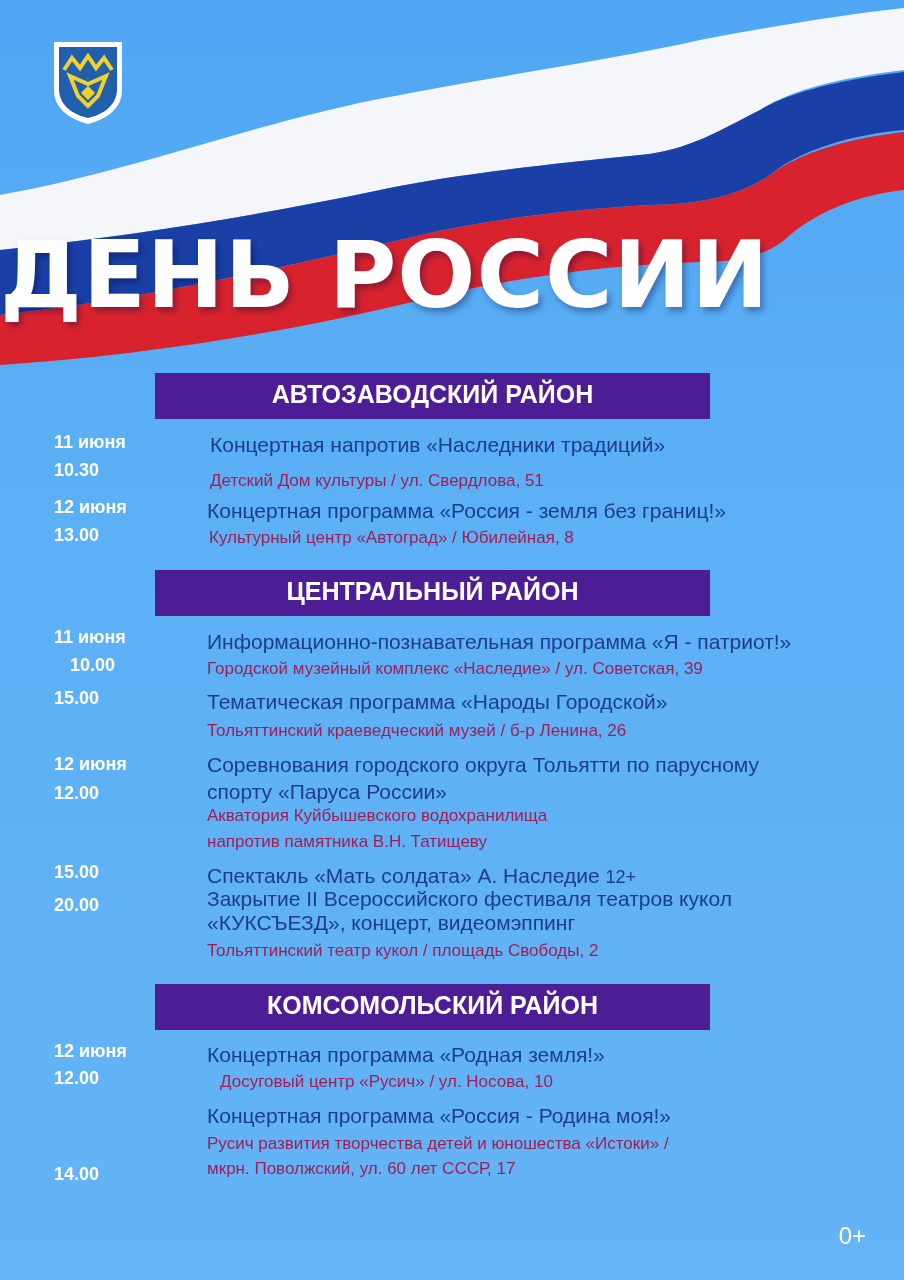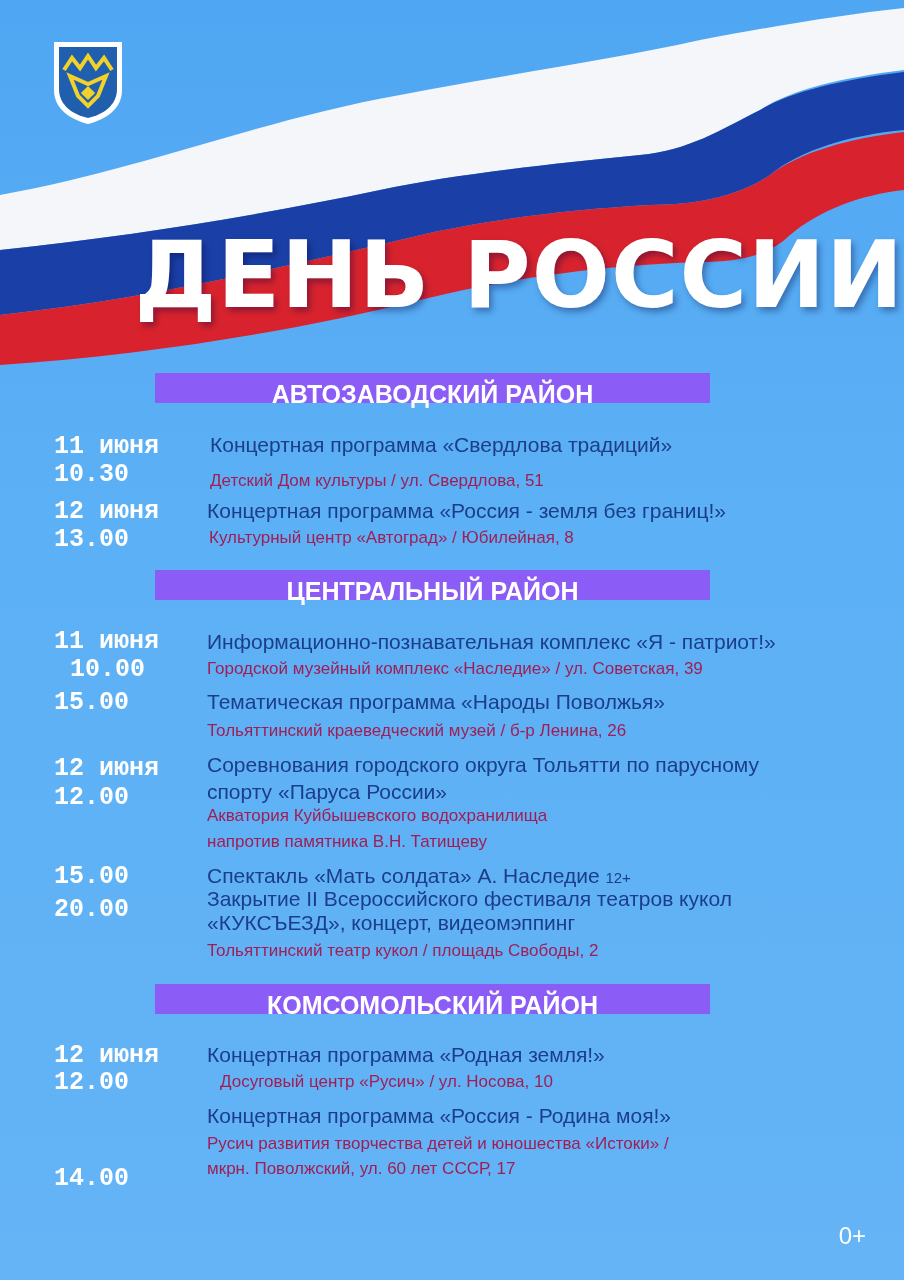--- a/index.html
+++ b/index.html
@@ -4,34 +4,34 @@
 <style>
   html, body { margin: 0; padding: 0; }
   body {
     width: 904px; height: 1280px; overflow: hidden; position: relative;
     background: linear-gradient(180deg, #4fa6f2 0%, #5cb0f5 40%, #64b4f6 100%);
     font-family: "Liberation Sans", sans-serif;
   }
   .flag { position: absolute; left: 0; top: 0; width: 904px; height: 380px; }
   .emblem { position: absolute; left: 52px; top: 40px; width: 72px; height: 86px; }
   .title {
-    position: absolute; left: 0; right: 0; top: 222px; text-align: right;
+    position: absolute; left: 0; right: 0; top: 222px; text-align: left;
     font-family: "DejaVu Sans", sans-serif; font-weight: bold; font-size: 92px;
     color: #ffffff; letter-spacing: 1px; text-shadow: 3px 4px 6px rgba(0,0,60,0.35);
   }
   .district-bar {
-    position: absolute; left: 155px; width: 555px; height: 30px;
-    background: #8b5cf6; color: #fff; font-weight: bold; font-size: 25px;
+    position: absolute; left: 155px; width: 555px; height: 46px;
+    background: #4c1d95; color: #fff; font-weight: bold; font-size: 25px;
     text-align: center; line-height: 42px;
     font-family: "Liberation Sans", sans-serif;
   }
-  .left { position: absolute; color: #fff; font-weight: bold; font-size: 25px; font-family: Liberation Mono, monospace; }
+  .left { position: absolute; color: #fff; font-weight: bold; font-size: 18px; }
   .event { position: absolute; color: #1c3d8a; font-size: 21px; }
   .place { position: absolute; color: #a01e55; font-size: 17px; }
-  .age { font-size: 15px; }
+  .age { font-size: 18px; }
   .age-footer { position: absolute; right: 38px; bottom: 30px; color: #ffffff; font-size: 24px; }
 </style>
 </head>
 <body>
 
 <svg class="flag" viewBox="0 0 904 380">
   <path d="M0,195 C140,170 260,120 400,95 C520,72 610,60 700,40 C780,25 840,15 904,8 L904,70 C840,78 790,90 760,110 C720,130 690,150 640,155 C540,165 450,175 380,190 C260,215 140,235 0,250 Z" fill="#f4f6fa"></path>
   <path d="M0,250 C140,235 260,215 380,190 C450,175 540,165 640,155 C690,150 720,130 760,110 C790,92 840,80 904,72 L904,130 C850,135 800,150 770,175 C740,195 700,205 650,205 C560,210 470,222 400,240 C270,270 140,300 0,315 Z" fill="#1a3fa6"></path>
   <path d="M0,315 C140,300 270,270 400,240 C470,222 560,210 650,205 C700,205 740,195 770,175 C800,152 850,138 904,132 L904,190 C860,195 820,210 790,235 C770,255 740,262 700,262 C600,265 500,280 420,300 C300,330 150,355 0,365 Z" fill="#d8232e"></path>
 </svg>
@@ -42,36 +42,36 @@
   <path d="M12,30 L20,18 L28,28 L36,16 L44,28 L52,18 L60,30" fill="none" stroke="#f2d12a" stroke-width="4"></path>
   <path d="M18,36 L36,44 L54,36 L46,56 L36,66 L26,56 Z" fill="none" stroke="#f2d12a" stroke-width="4"></path>
   <rect x="31" y="48" width="10" height="10" fill="#f2d12a" transform="rotate(45 36 53)"></rect>
 </svg>
 
 <div class="title">ДЕНЬ РОССИИ</div>
 
 <div class="district-bar" style="top:373px">АВТОЗАВОДСКИЙ РАЙОН</div>
 <div class="left" style="left:54px;top:432px">11 июня</div>
 <div class="left" style="left:54px;top:460px">10.30</div>
-<div class="event" style="left:210px;top:433px">Концертная программа «Свердлова традиций»</div>
+<div class="event" style="left:210px;top:433px">Концертная напротив «Наследники традиций»</div>
 <div class="place" style="left:210px;top:471px">Детский Дом культуры / ул. Свердлова, 51</div>
 
 <div class="left" style="left:54px;top:497px">12 июня</div>
 <div class="left" style="left:54px;top:525px">13.00</div>
 <div class="event" style="left:207px;top:499px">Концертная программа «Россия - земля без границ!»</div>
 <div class="place" style="left:209px;top:528px">Культурный центр «Автоград» / Юбилейная, 8</div>
 
 <div class="district-bar" style="top:570px">ЦЕНТРАЛЬНЫЙ РАЙОН</div>
 <div class="left" style="left:54px;top:627px">11 июня</div>
 <div class="left" style="left:70px;top:655px">10.00</div>
-<div class="event" style="left:207px;top:630px">Информационно-познавательная комплекс «Я - патриот!»</div>
+<div class="event" style="left:207px;top:630px">Информационно-познавательная программа «Я - патриот!»</div>
 <div class="place" style="left:207px;top:659px">Городской музейный комплекс «Наследие» / ул. Советская, 39</div>
 
 <div class="left" style="left:54px;top:688px">15.00</div>
-<div class="event" style="left:207px;top:690px">Тематическая программа «Народы Поволжья»</div>
+<div class="event" style="left:207px;top:690px">Тематическая программа «Народы Городской»</div>
 <div class="place" style="left:207px;top:721px">Тольяттинский краеведческий музей / б-р Ленина, 26</div>
 
 <div class="left" style="left:54px;top:754px">12 июня</div>
 <div class="left" style="left:54px;top:783px">12.00</div>
 <div class="event" style="left:207px;top:753px">Соревнования городского округа Тольятти по парусному</div>
 <div class="event" style="left:207px;top:780px">спорту «Паруса России»</div>
 <div class="place" style="left:207px;top:806px">Акватория Куйбышевского  водохранилища</div>
 <div class="place" style="left:207px;top:832px">напротив памятника В.Н. Татищеву</div>
 
 <div class="left" style="left:54px;top:862px">15.00</div>

